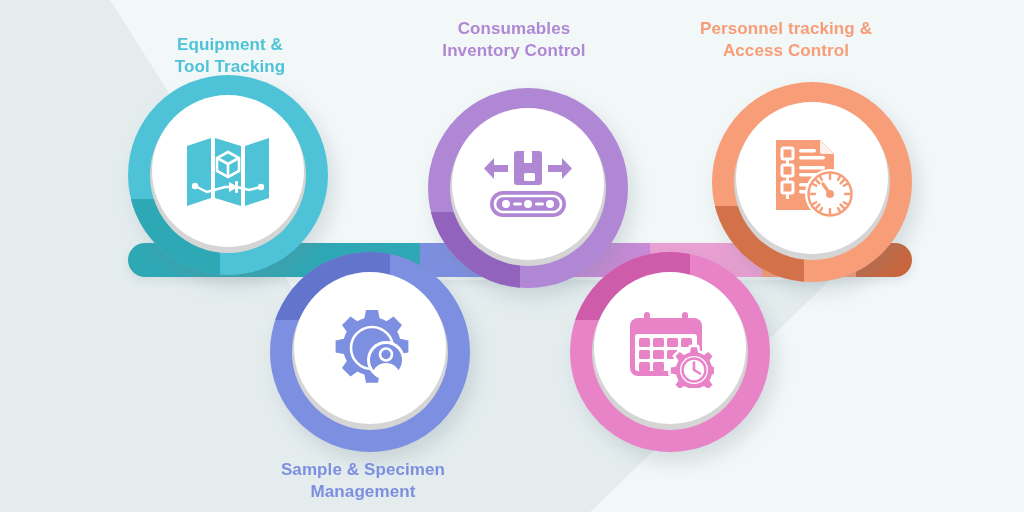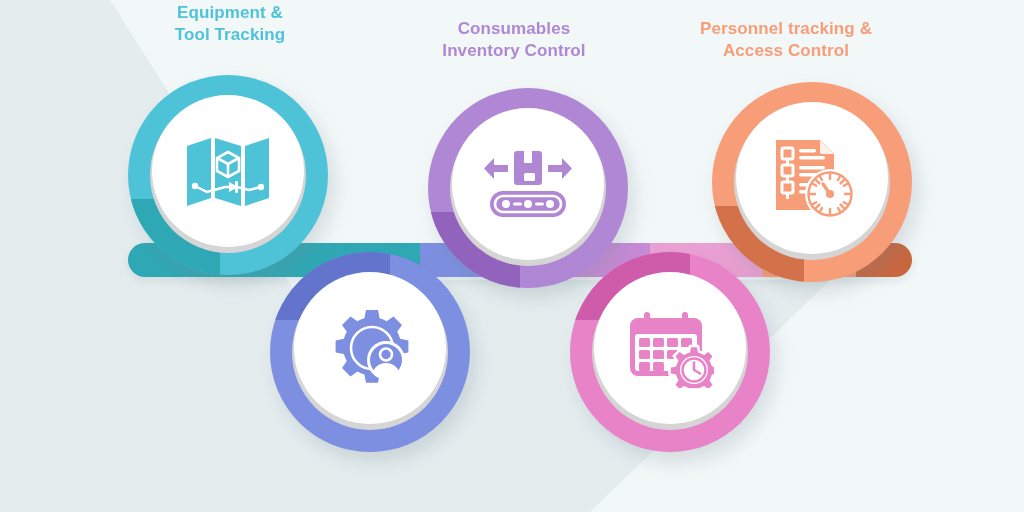--- a/index.html
+++ b/index.html
@@ -254,24 +254,26 @@
         <circle cx="22" cy="26" r="14" fill="#ffffff"></circle>
         <circle cx="22" cy="26" r="11.5" fill="none" stroke="#e983c8" stroke-width="2.4"></circle>
         <path d="M22 18.5 L22 26 L28 29.5" fill="none" stroke="#e983c8" stroke-width="2.6" stroke-linecap="round" stroke-linejoin="round"></path>
       </g>
     </svg>
           </span>
     </div>
   </div>
     </div>
 
-  <div class="label" style="left: 120px; top: 2px; width: 220px; color: rgb(78, 195, 216); z-index: 5;">Equipment &amp;
+  <div class="label" style="left: 120px; top: 34px; width: 220px; color: rgb(78, 195, 216); z-index: 5;">Equipment &amp;
 Tool Tracking</div>
 
   <div class="label" style="left: 404px; top: 18px; width: 220px; color: rgb(176, 135, 212); z-index: 5;">Consumables
 Inventory Control</div>
 
   <div class="label" style="left: 665px; top: 18px; width: 242px; color: rgb(247, 157, 119); z-index: 5;">Personnel tracking &amp;
 Access Control</div>
 
+  <div class="label" style="left: 250px; top: 459px; width: 226px; color: rgb(125, 143, 224); z-index: 5;">Sample &amp; Specimen
+Management</div>
 
 
 </div>
 
 </body></html>

